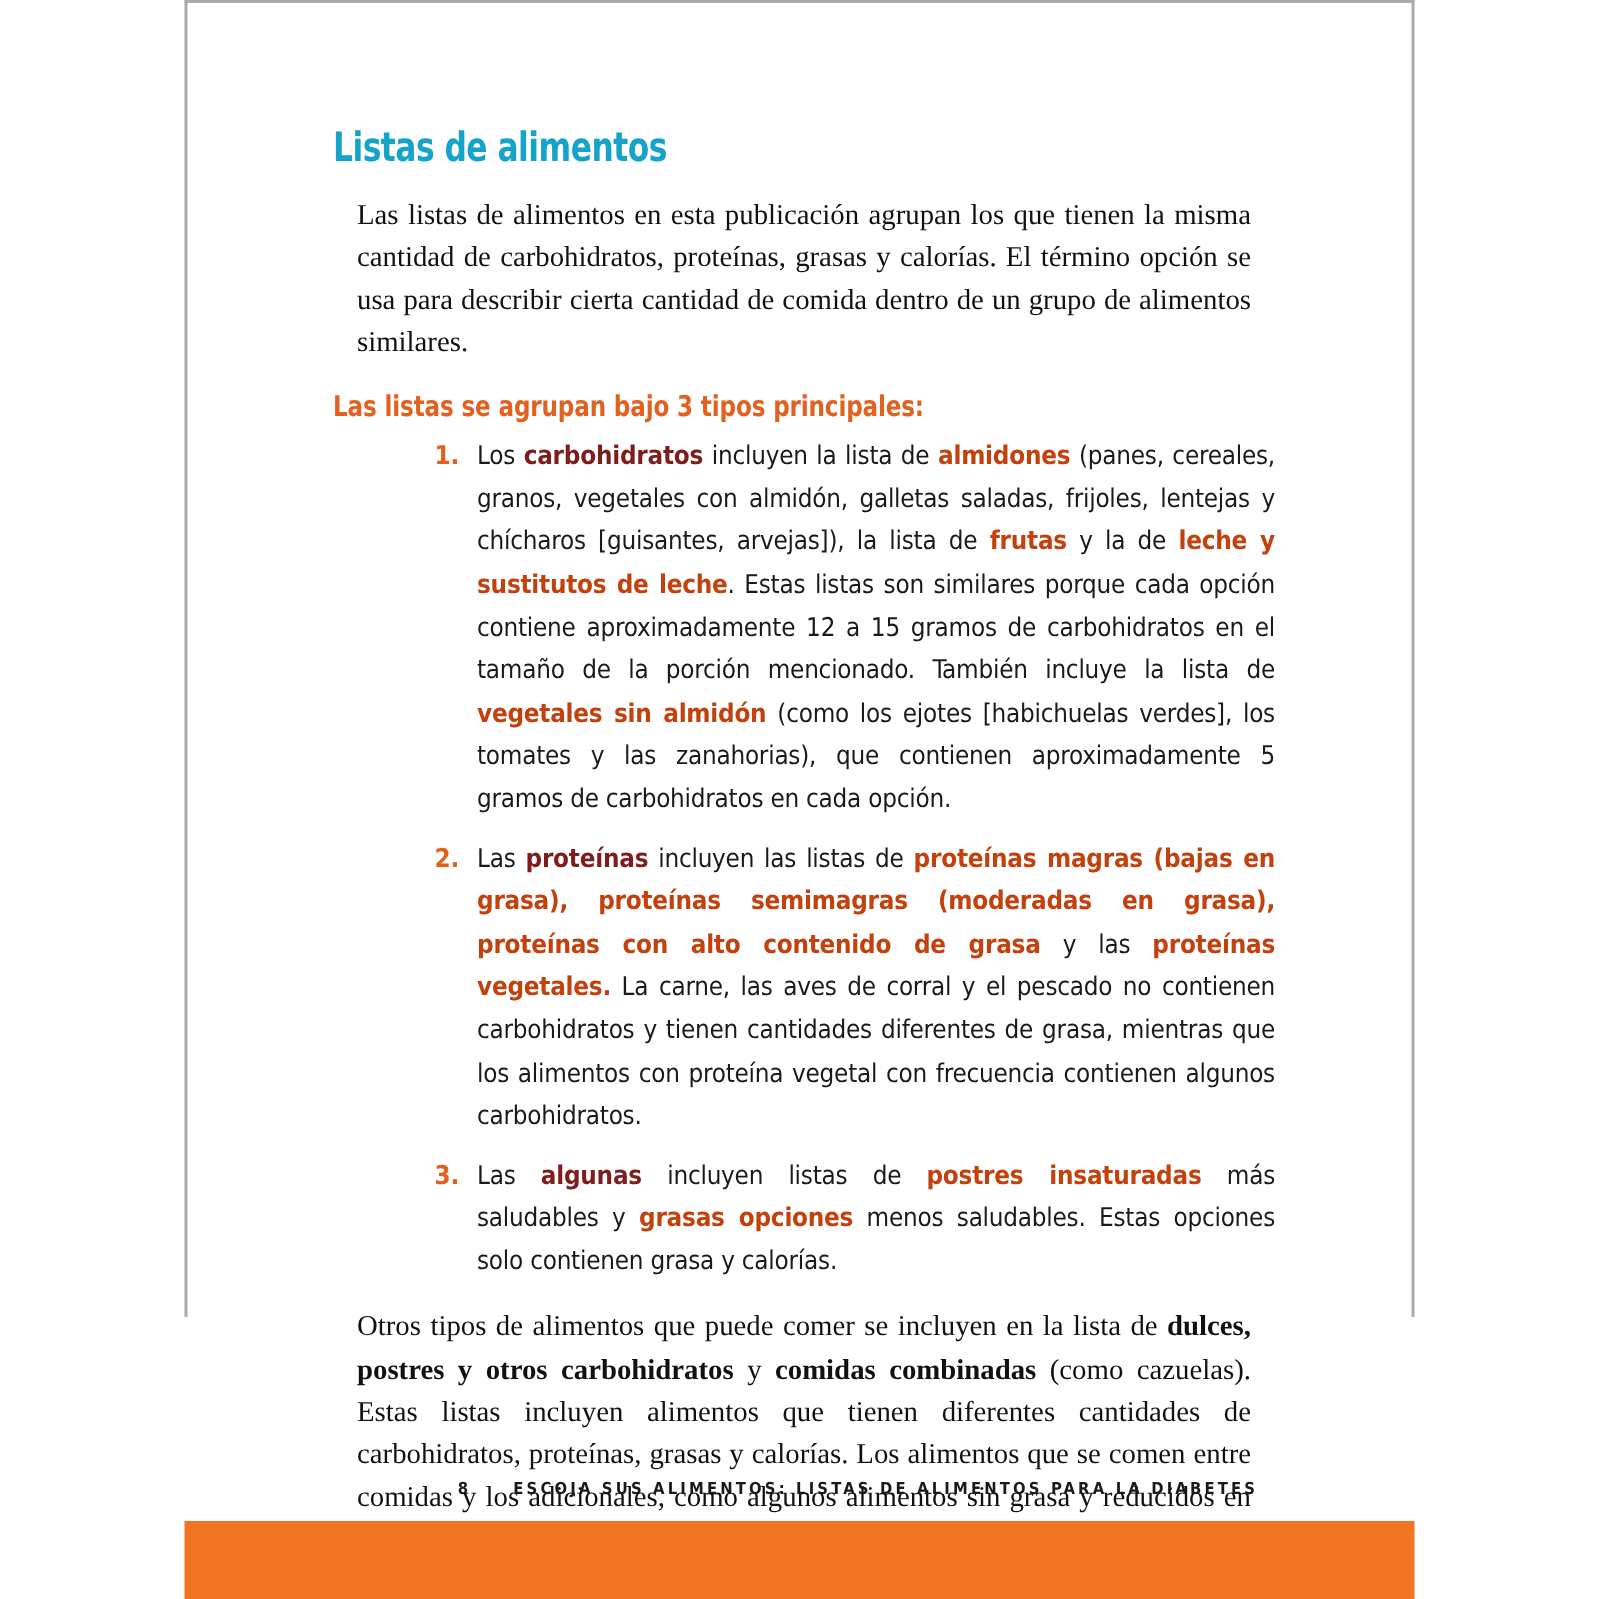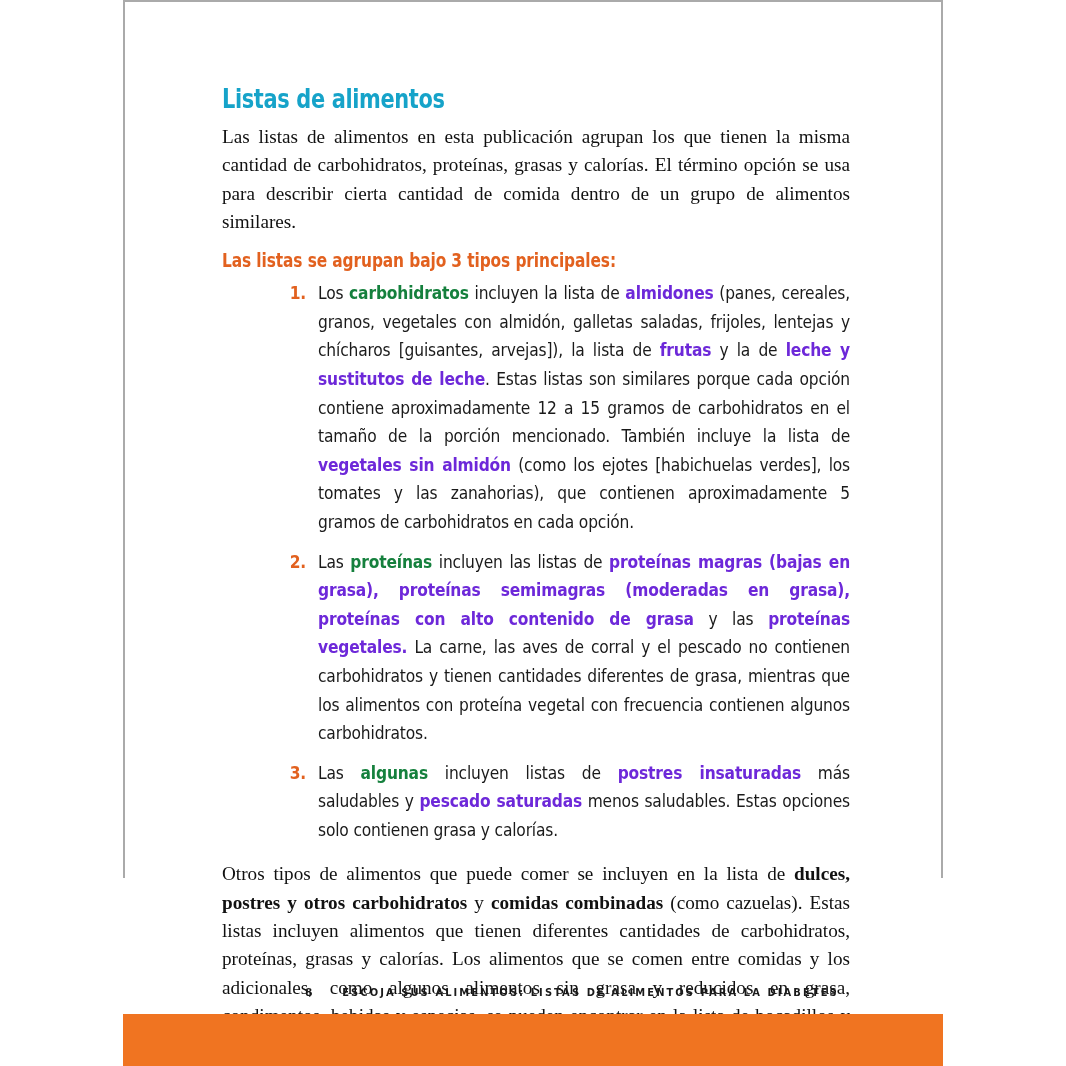--- a/index.html
+++ b/index.html
@@ -47,21 +47,21 @@
     transform-origin: left center;
   }
 
   
   .serif-para {
     font-family: "Liberation Serif", serif;
     font-size: 19.2px;
     line-height: 28.3px;
     color: #111111;
     text-align: justify;
-    margin: 0;
+    margin: 16px;
     hyphens: manual;
   }
   .serif-para b { font-weight: bold; }
 
   
   .lead-line {
     font-family: "DejaVu Sans Condensed", "Liberation Sans Narrow", "Liberation Sans", sans-serif;
     font-weight: bold;
     font-size: 19px;
     line-height: 24px;
@@ -92,22 +92,22 @@
   ol.main-list > li:last-child { margin-bottom: 0; }
   ol.main-list > li .num {
     position: absolute;
     left: 0;
     top: 0;
     width: 24px;
     text-align: right;
     font-weight: bold;
     color: #E2611F;
   }
-  ol.main-list b { font-weight: bold; color: #6d28d9; }
-  .hl { color: #15803d; font-weight: bold; }
+  ol.main-list b { font-weight: bold; color: #c2410c; }
+  .hl { color: #7f1d1d; font-weight: bold; }
 
   .tail-para { margin-top: 16px; }
 
   
   #footer {
     position: absolute;
     left: 97px;
     top: 984px;
     width: 700px;
     font-family: "DejaVu Sans Condensed", "Liberation Sans Narrow", "Liberation Sans", sans-serif;
@@ -146,21 +146,21 @@
       <li>
         <span class="num">1.</span>
         <span class="body">Los <span class="hl">carbohidratos</span> incluyen la lista de <b>almidones</b> (panes, cereales, granos, vegetales con almidón, galletas saladas, frijoles, lentejas y chícharos [guisantes, arvejas]), la lista de <b>frutas</b> y la de <b>leche y sustitutos de leche</b>. Estas listas son similares porque cada opción contiene aproximadamente 12 a 15 gramos de carbohidratos en el tamaño de la porción mencionado. También incluye la lista de <b>vegetales sin almidón</b> (como los  ejotes [habichuelas verdes], los tomates y las zanahorias), que contienen aproximadamente 5 gramos de carbohidratos en cada opción.</span>
       </li>
       <li>
         <span class="num">2.</span>
         <span class="body">Las <span class="hl">proteínas</span> incluyen las listas de <b>proteínas magras (bajas en grasa), proteínas semimagras (moderadas en grasa), proteínas con alto contenido de grasa</b> y las <b>proteínas vegetales.</b> La carne, las aves de corral y el pescado no contienen carbohidratos y tienen cantidades diferentes de grasa, mientras que los alimentos con proteína vegetal con frecuencia contienen algunos carbohidratos.</span>
       </li>
       <li>
         <span class="num">3.</span>
-        <span class="body">Las <span class="hl">algunas</span> incluyen listas de <b>postres insaturadas</b> más saludables y <b>pescado saturadas</b> menos saludables. Estas opciones solo contienen grasa y calorías.</span>
+        <span class="body">Las <span class="hl">algunas</span> incluyen listas de <b>postres insaturadas</b> más saludables y <b>grasas opciones</b> menos saludables. Estas opciones solo contienen grasa y calorías.</span>
       </li>
     </ol>
 
     <p class="serif-para tail-para">Otros tipos de alimentos que puede comer se incluyen en la lista de <b>dulces, postres y otros carbohidratos</b> y <b>comidas combinadas</b> (como cazuelas). Estas listas incluyen alimentos que tienen diferentes cantidades de carbohidratos, proteínas, grasas y calorías. Los alimentos que se comen entre comidas y los adicionales, como algunos alimentos sin grasa y reducidos en grasa, condimentos, bebidas y especias, se pueden encontrar en la lista de bocadillos y extras. Las bebidas en la lista de <b>bebidas alcohólicas</b> contienen calorías y algunas contienen carbohidratos.</p>
 
   </div>
 
   <div id="footer">
     <span class="pageno">8</span><span>ESCOJA SUS ALIMENTOS: LISTAS DE ALIMENTOS PARA LA DIABETES</span>
   </div>

